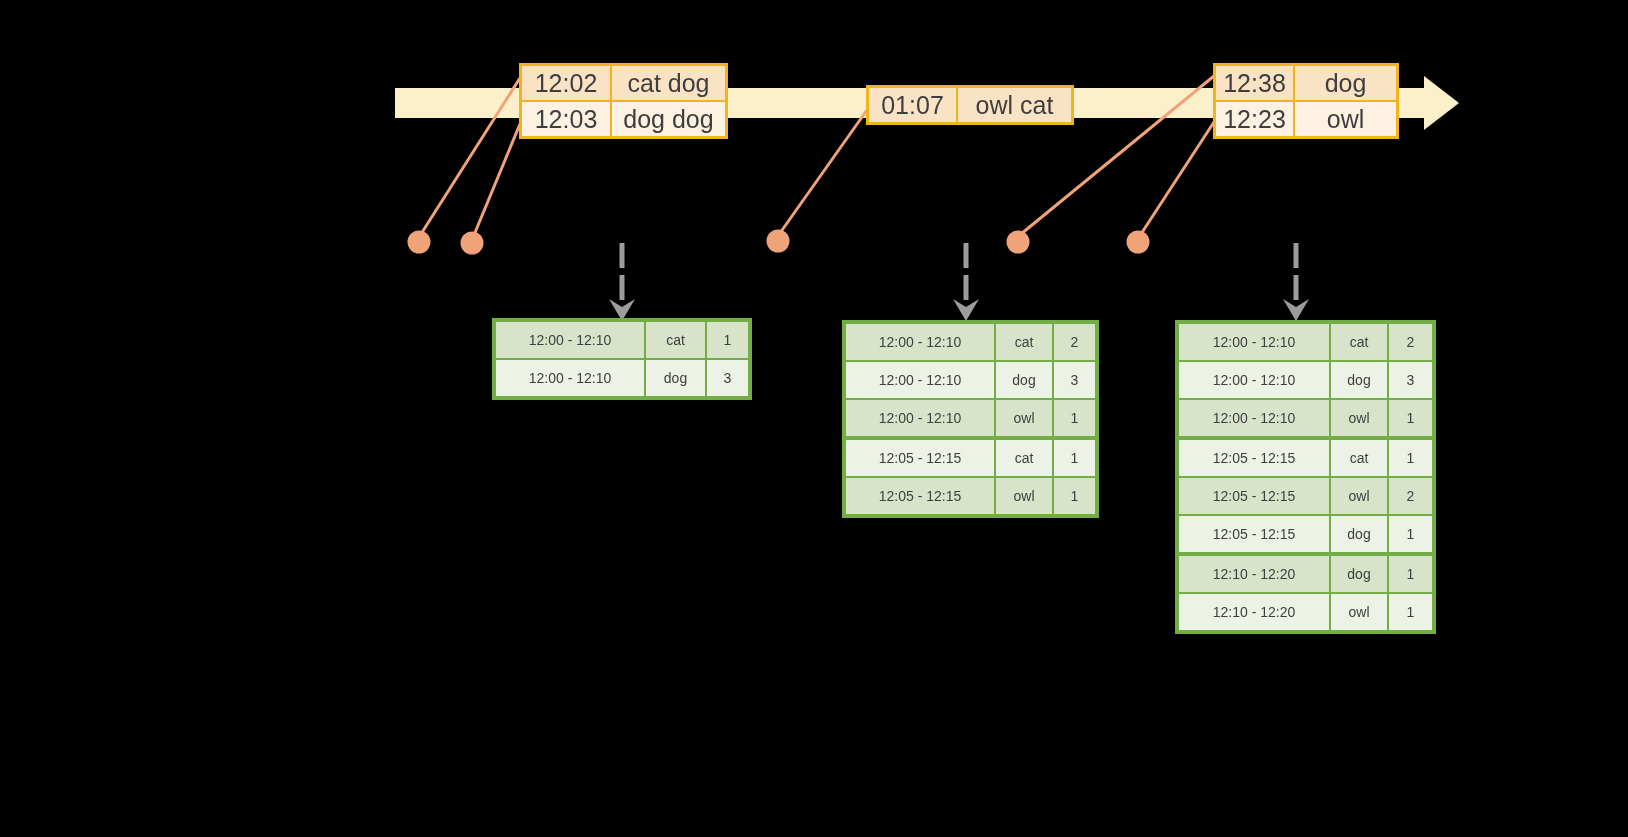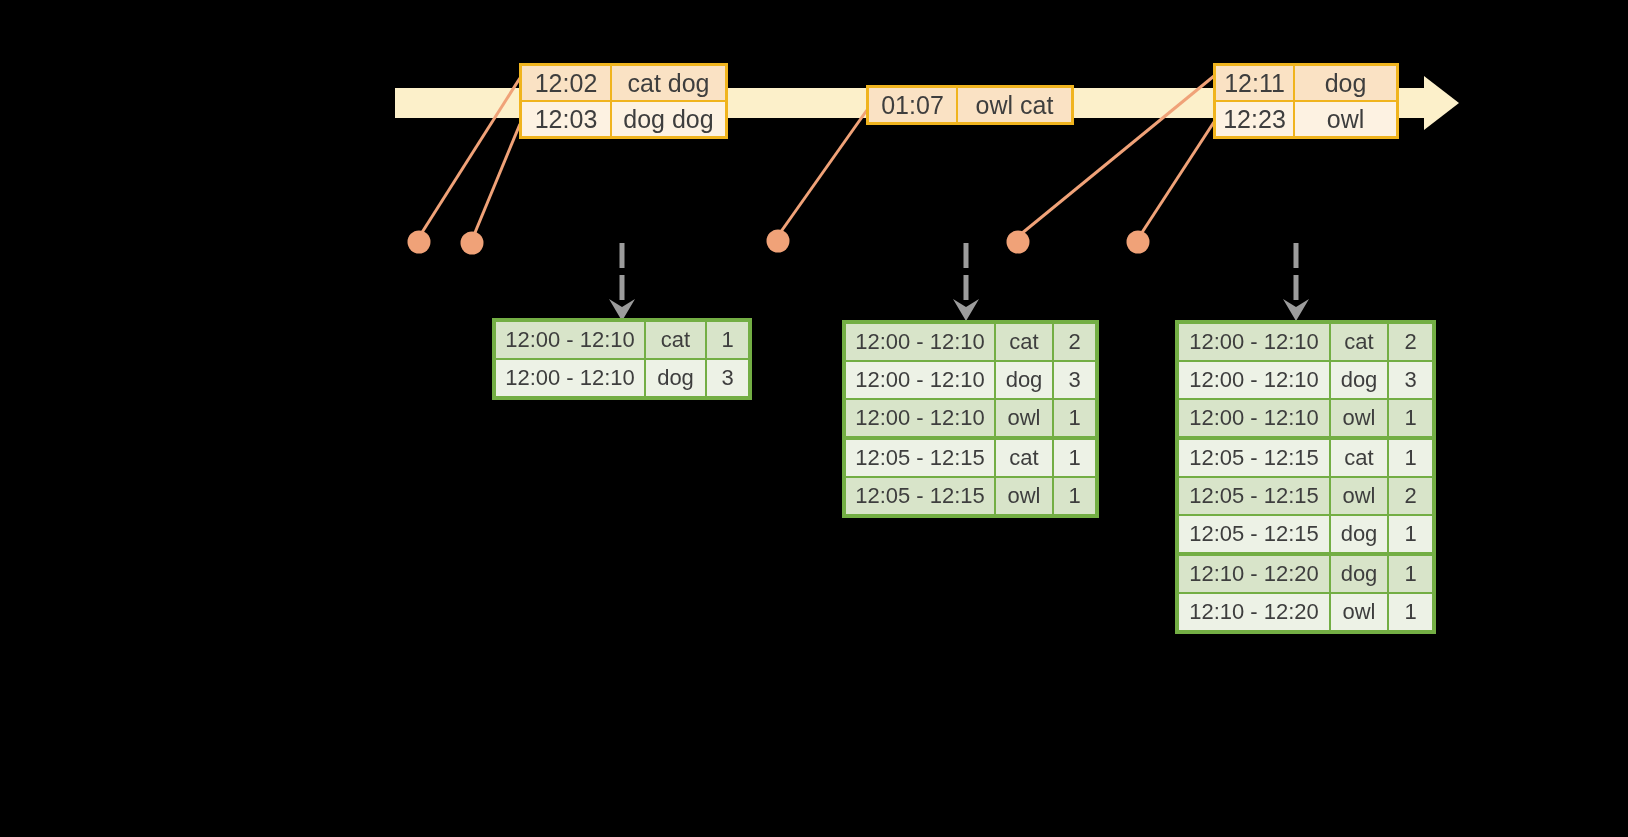--- a/index.html
+++ b/index.html
@@ -46,21 +46,21 @@
     border:4px solid var(--result-table-border,#73ae44);
     background:var(--result-table-border,#73ae44);
   }
   .grow{display:grid;height:36px;}
   .grow + .grow{border-top:2px solid var(--result-table-border,#73ae44);}
   .grow.group{border-top-width:4px;}
   .grow.dark  .gcell{background:var(--result-row-fill-dark,#d8e4c9);}
   .grow.light .gcell{background:var(--result-row-fill-light,#edf2e6);}
   .gcell{
     display:flex;align-items:center;justify-content:center;
-    font-size:22px;line-height:1;
+    font-size:14px;line-height:1;
   }
   .gcell + .gcell{border-left:2px solid var(--result-table-border,#73ae44);}
   .g1{left:492px;top:318px;}
   .g2{left:842px;top:320px;}
   .g3{left:1175px;top:320px;}
   .g1 .grow{grid-template-columns:148px 61px 43px;}
   .g2 .grow{grid-template-columns:148px 58px 43px;}
   .g3 .grow{grid-template-columns:150px 58px 45px;}
 </style>
 </head>
@@ -110,21 +110,21 @@
       </div>
     </div>
   <div class="etable t2">
       <div class="erow dark">
         <div class="ecell">01:07</div>
         <div class="ecell">owl cat</div>
       </div>
     </div>
   <div class="etable t3">
       <div class="erow dark">
-        <div class="ecell">12:11</div>
+        <div class="ecell">12:38</div>
         <div class="ecell">dog</div>
       </div>
       <div class="erow light">
         <div class="ecell">12:23</div>
         <div class="ecell">owl</div>
       </div>
     </div>
 
   <div class="gtable g1">
       <div class="grow dark">

